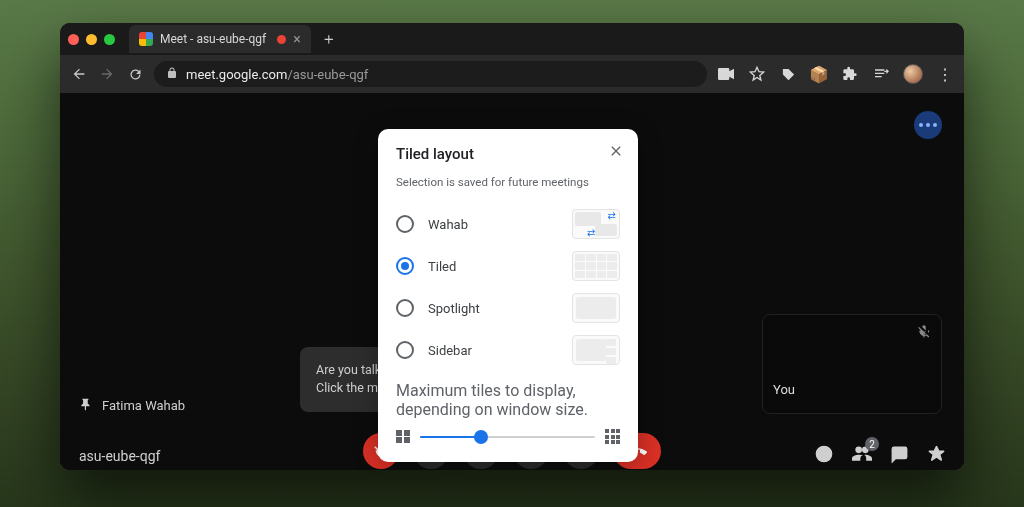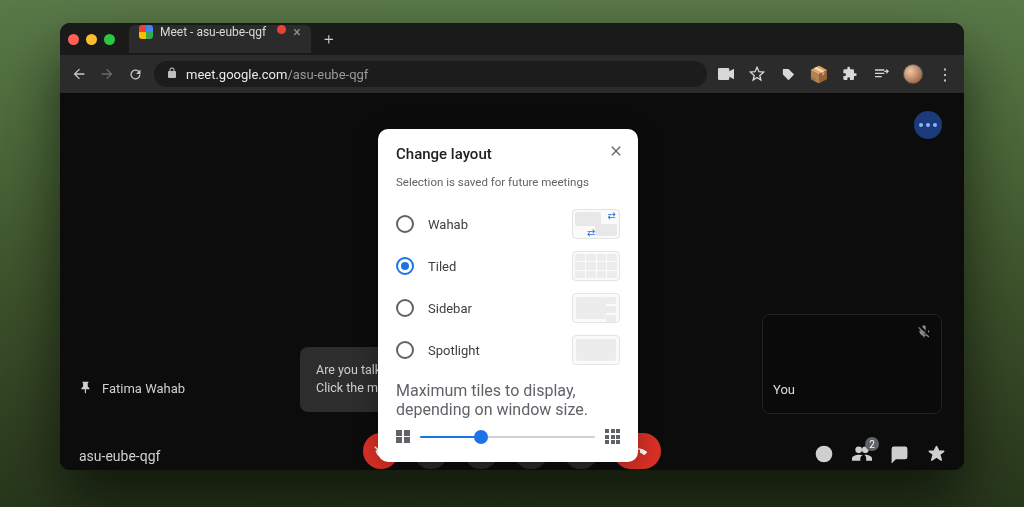--- a/index.html
+++ b/index.html
@@ -24,21 +24,21 @@
   background: #0c0c0c; border-radius: 10px; overflow: hidden;
   box-shadow: 0 30px 60px rgba(0,0,0,0.6);
 }
 
 
 .tabstrip { height: 32px; background: #1a1a1a; display: flex; align-items: center; padding: 0 8px; }
 .traffic { display: flex; gap: 7px; margin-right: 14px; }
 .traffic span { width: 11px; height: 11px; border-radius: 50%; }
 .tl-r { background:#ff5f57 } .tl-y { background:#febc2e } .tl-g { background:#28c840 }
 .tab {
-  display: flex; align-items: flex-start; gap: 7px; background: #2b2b2b; height: 28px;
+  display: flex; align-items: center; gap: 7px; background: #2b2b2b; height: 28px;
   padding: 0 10px; border-radius: 6px 6px 0 0; font-size: 12px; color: #d8d8d8;
 }
 .favicon {
   width: 14px; height: 14px; border-radius: 3px;
   background: conic-gradient(#4285f4 0 90deg, #34a853 90deg 180deg, #fbbc05 180deg 270deg, #ea4335 270deg 360deg);
 }
 .rec-dot { width:9px; height:9px; border-radius:50%; background:#ea4335; margin-left:4px; }
 .tab .x { opacity:.6; cursor:pointer; font-size:14px; line-height:1; }
 .newtab { margin-left:10px; color:#d0d0d0; font-size:16px; font-weight:300; cursor:pointer; }
 
@@ -58,21 +58,21 @@
 .avatar { width:20px; height:20px; border-radius:50%; background: radial-gradient(circle at 35% 35%, #f0c9a4, #a87050 70%); border:1px solid #555; }
 
 
 .meet { position:relative; height: calc(100% - 66px); background:#0c0c0c; }
 .more-actions {
   position:absolute; top:18px; right:22px; width:28px; height:28px; border-radius:50%;
   background:#1a3a7a; display:flex; align-items:center; justify-content:center; gap:3px; cursor:pointer;
 }
 .more-actions span { width:4px;height:4px;border-radius:50%;background:#8ab4f8; }
 
-.pin-area { position:absolute; left:19px; bottom:77px; display:flex; align-items:center; gap:9px; color:#cfcfcf; font-size:13px; }
+.pin-area { position:absolute; left:19px; bottom:60px; display:flex; align-items:center; gap:9px; color:#cfcfcf; font-size:13px; }
 
 .meeting-id { position:absolute; left:19px; bottom:4px; color:#cfcfcf; font-size:14px; height:28px; display:flex; align-items:center; }
 
 
 .self-tile {
   position:absolute; right:22px; bottom:60px; width:180px; height:100px; background:#0a0a0a;
   border:1px solid #222; border-radius:8px;
 }
 .self-tile .muted-ind { position:absolute; top:8px; right:10px; color:#8a8a8a; }
 .self-tile .label { position:absolute; left:10px; bottom:16px; color:#dcdcdc; font-size:13px; }
@@ -302,21 +302,21 @@
           </svg>
       </div>
       <div class="i">
         <svg width="19" height="19" viewBox="0 0 24 24" fill="none" stroke="currentColor" stroke-width="2">
             <path d="M12 2l3 6h6l-5 4 2 7-6-4-6 4 2-7-5-4h6z" stroke-linejoin="round"></path>
           </svg>
       </div>
     </div>
 
     <div class="modal">
-      <h2>Change layout</h2>
+      <h2>Tiled layout</h2>
       <div class="sub">Selection is saved for future meetings</div>
       <div class="close">
         <svg width="16" height="16" viewBox="0 0 24 24">
             <path d="M19 6.4 17.6 5 12 10.6 6.4 5 5 6.4 10.6 12 5 17.6 6.4 19 12 13.4 17.6 19 19 17.6 13.4 12z"></path>
           </svg>
       </div>
 
       <div class="opts">
         <div class="opt">
           <div class="radio"></div>
@@ -341,35 +341,35 @@
               <span></span>
               <span></span>
               <span></span>
               <span></span>
               <span></span>
               <span></span>
           </div>
         </div>
         <div class="opt">
           <div class="radio"></div>
+          <div class="lbl">Spotlight</div>
+          <div class="thumb th-spot">
+              <div class="m"></div>
+            </div>
+        </div>
+        <div class="opt">
+          <div class="radio"></div>
           <div class="lbl">Sidebar</div>
           <div class="thumb th-side">
             <div class="m"></div>
             <div class="s" style="top:3px"></div>
               <div class="s" style="top:12px"></div>
               <div class="s" style="top:21px"></div>
           </div>
         </div>
-        <div class="opt">
-          <div class="radio"></div>
-          <div class="lbl">Spotlight</div>
-          <div class="thumb th-spot">
-              <div class="m"></div>
-            </div>
-        </div>
       </div>
 
       <div class="tiles-sec">
         <div class="d">Maximum tiles to display, depending on window size.</div>
         <div class="slider-row">
           <div class="gicon g2">
               <span></span>
               <span></span>
               <span></span>
               <span></span>

